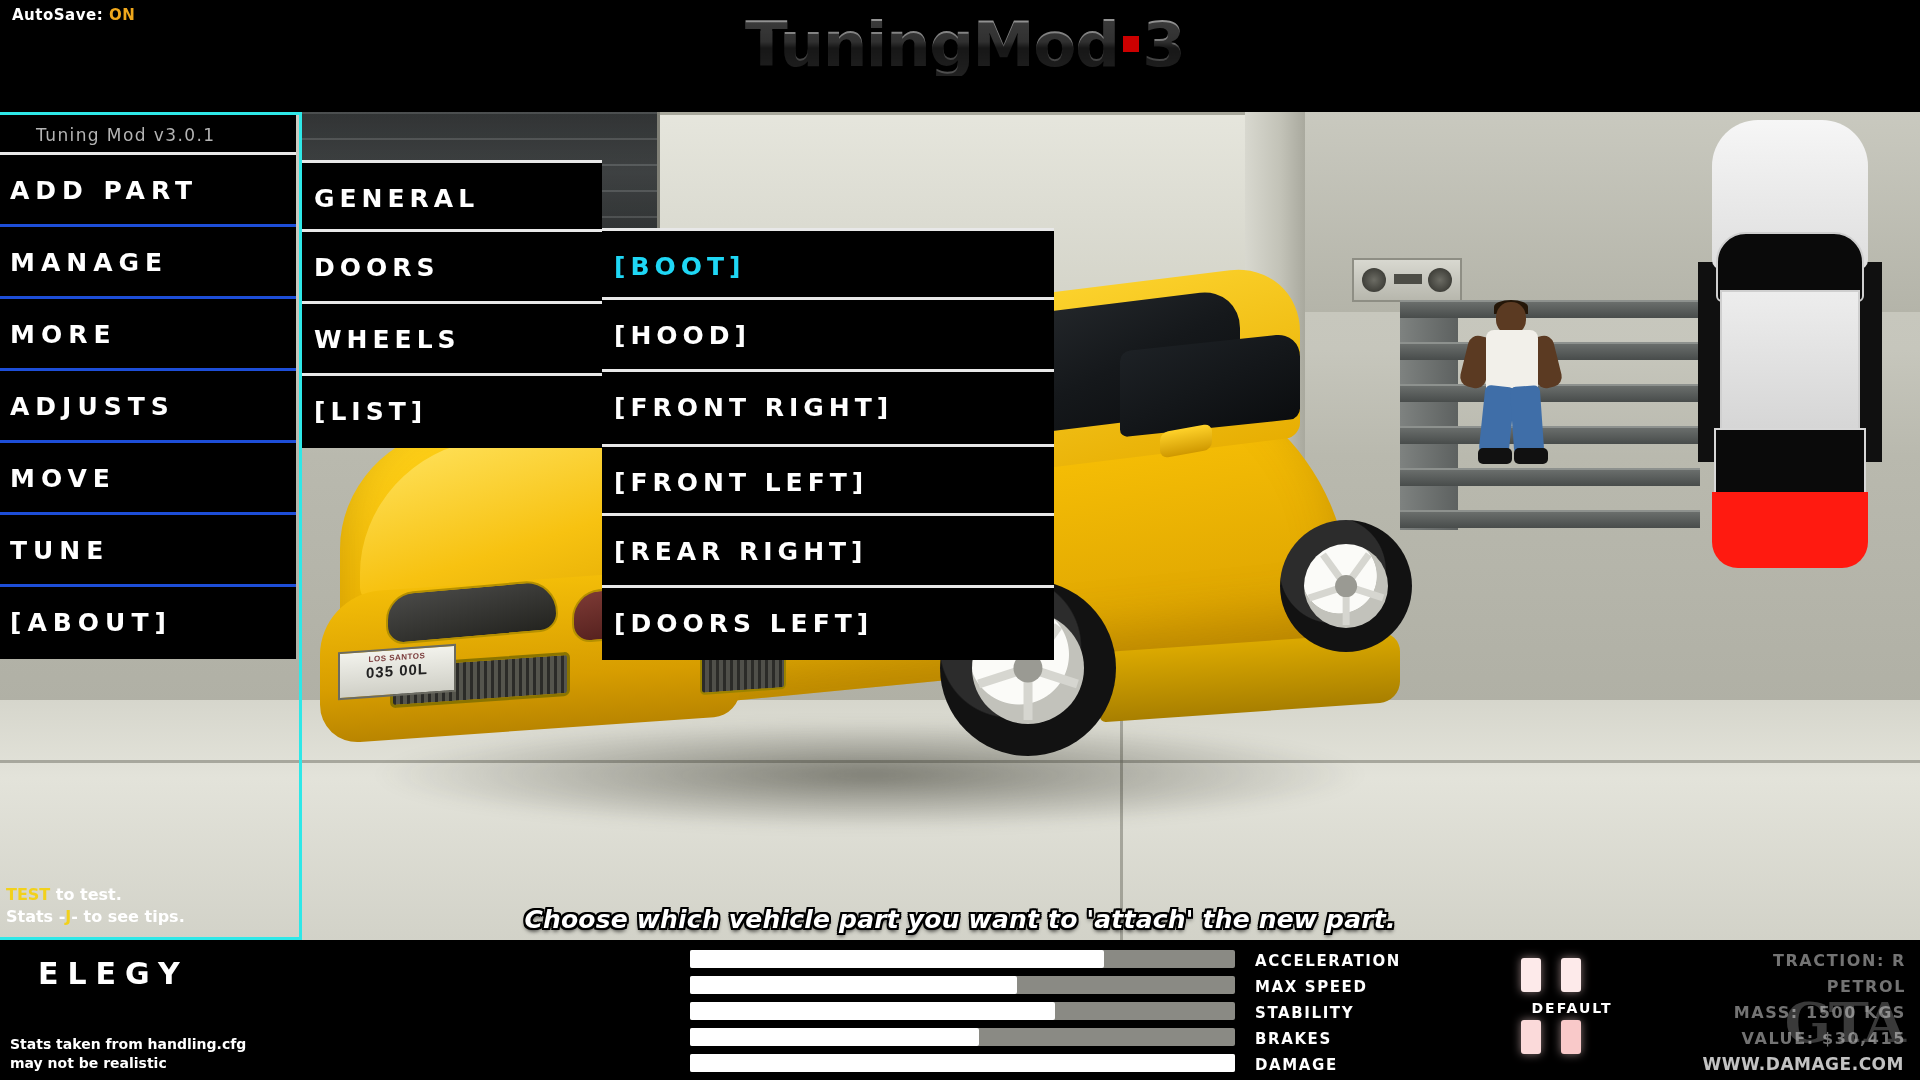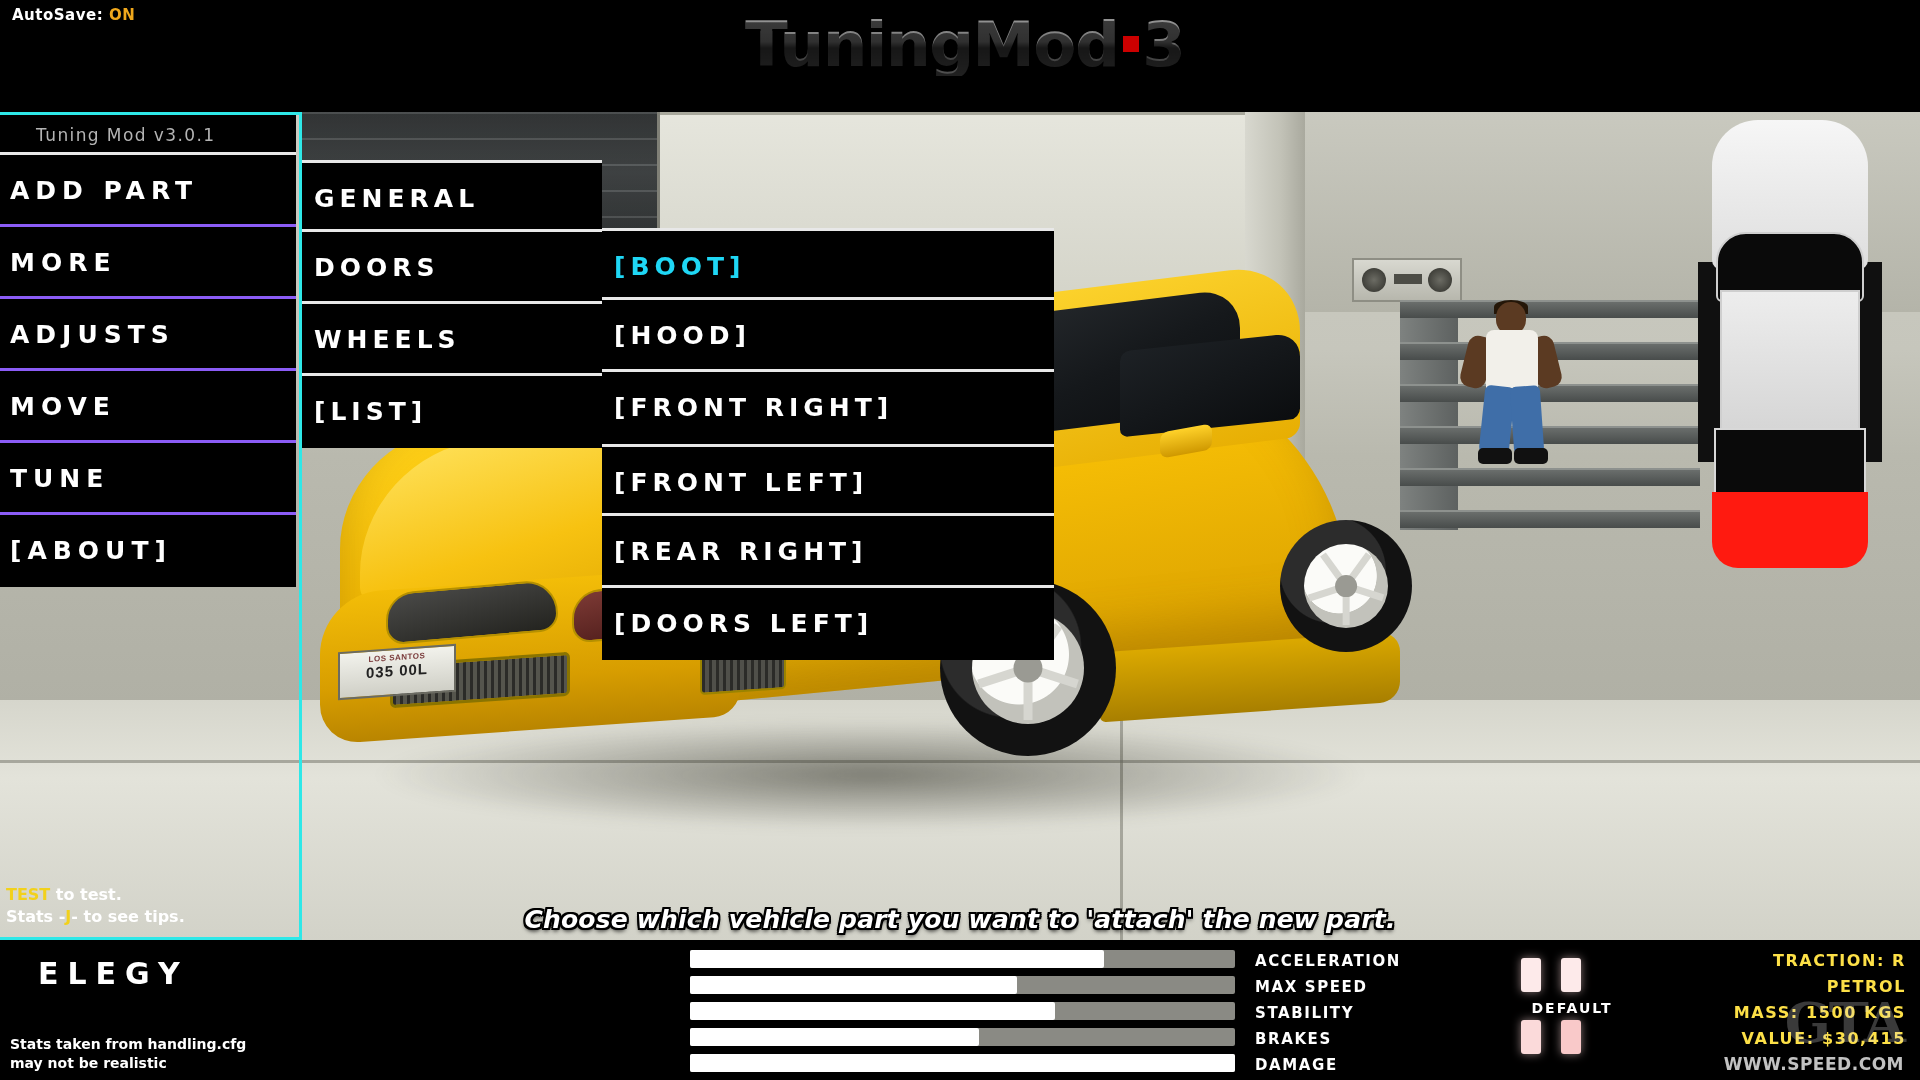--- a/index.html
+++ b/index.html
@@ -251,21 +251,21 @@
     height:40px; background:#000; color:#b4b4b4;
     font-family:"DejaVu Sans", sans-serif;
     font-size:17px; letter-spacing:1.4px; line-height:40px; padding-left:36px;
     border-bottom:3px solid #e8e8e8;
   }
   .menu-item{
     height:72px; background:#000; color:#ffffff;
     font-family:"DejaVu Sans", sans-serif;
     font-size:25px; font-weight:bold; letter-spacing:6px;
     line-height:72px; padding-left:10px;
-    border-bottom:3px solid #8b5cf6;
+    border-bottom:3px solid #1d4ed8;
     white-space:nowrap; overflow:hidden;
   }
   .menu-item.about{ border-bottom:none; }
 
   #hints{
     position:absolute; left:6px; top:884px; width:290px; z-index:14;
     font-family:"DejaVu Sans", sans-serif;
     font-size:16px; font-weight:bold; color:#fff; line-height:1.35;
   }
   #hints .key{ color:#f2d11b; }
@@ -336,21 +336,21 @@
   #lights .lbl{
     position:absolute; left:-8px; top:42px; width:130px; text-align:center;
     font-family:"DejaVu Sans", sans-serif;
     font-size:14px; font-weight:bold; color:#fff; letter-spacing:2px;
   }
   #rightinfo{
     position:absolute; right:14px; top:8px; text-align:right;
   }
   .info-line{
     font-family:"DejaVu Sans", sans-serif;
-    font-size:16px; font-weight:bold; color:#fde047; letter-spacing:1.6px;
+    font-size:16px; font-weight:bold; color:#737373; letter-spacing:1.6px;
     line-height:1.62;
   }
   #watermark{
     position:absolute; right:16px; bottom:2px; width:250px; height:86px;
     z-index:17; opacity:.82; pointer-events:none;
   }
   #watermark .gta{
     position:absolute; right:0; top:0; width:250px; height:62px;
     font-family:"DejaVu Serif", serif; font-size:54px; font-weight:bold;
     color:rgba(215,215,215,.33); text-align:right; line-height:62px;
@@ -498,20 +498,21 @@
   <div class="pv-hoodbody"></div>
   <div class="pv-boot"></div>
   <div class="pv-front"></div>
 </div>
 
 <div id="panel-frame"></div>
 
 <div id="sidebar">
   <div class="menu-head">Tuning Mod v3.0.1</div>
   <div class="menu-item">ADD PART</div>
+  <div class="menu-item">MANAGE</div>
   <div class="menu-item">MORE</div>
   <div class="menu-item">ADJUSTS</div>
   <div class="menu-item">MOVE</div>
   <div class="menu-item">TUNE</div>
   <div class="menu-item about">[ABOUT]</div>
 </div>
 
 <div id="hints">
   <div><span class="key">TEST</span><span> to test.</span></div>
   <div><span>Stats -</span><span class="key">J</span><span>- to see tips.</span></div>
@@ -587,14 +588,14 @@
   <div id="rightinfo">
     <div class="info-line">TRACTION: R</div>
     <div class="info-line">PETROL</div>
     <div class="info-line">MASS: 1500 KGS</div>
     <div class="info-line">VALUE: $30,415</div>
   </div>
 </div>
 
 <div id="watermark">
   <div class="gta">GTA</div>
-  <div class="url">WWW.SPEED.COM</div>
+  <div class="url">WWW.DAMAGE.COM</div>
 </div>
 
 </body></html>

